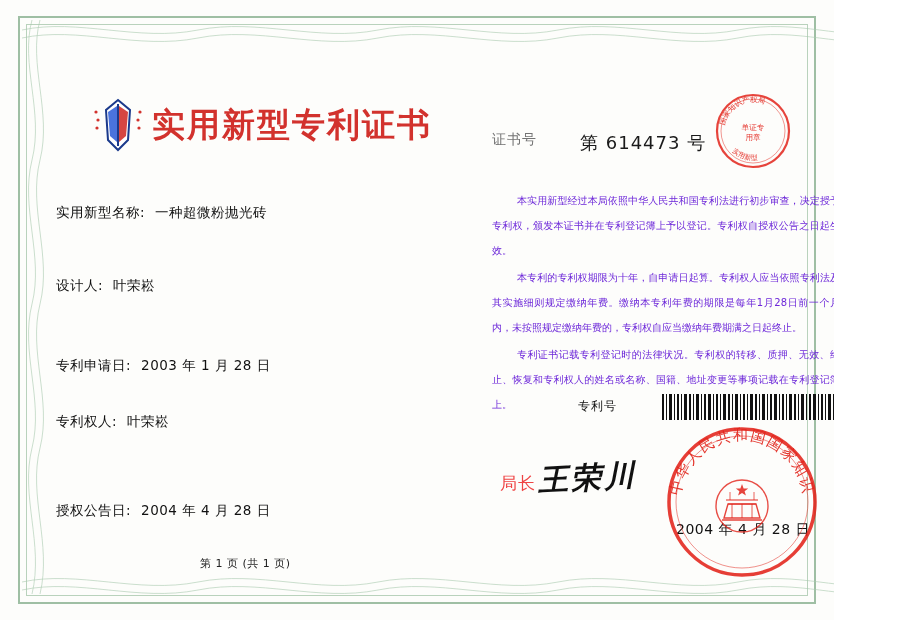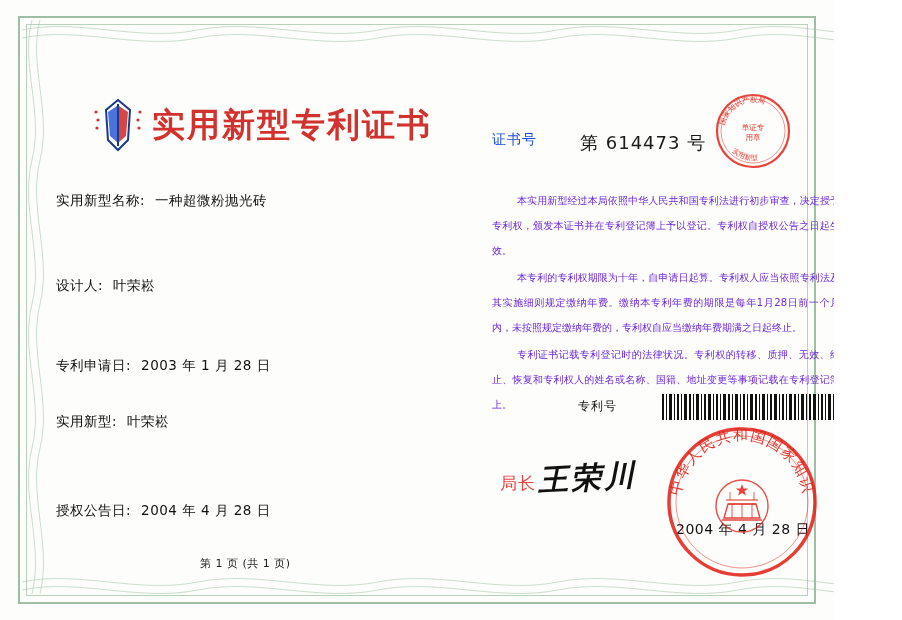--- a/index.html
+++ b/index.html
@@ -69,21 +69,21 @@
     color: #d2322d;
     font-family: "DejaVu Sans", "Liberation Sans", sans-serif;
     white-space: nowrap;
   }
 
   .cert-no-label {
     position: absolute;
     left: 492px;
     top: 131px;
     font-size: 14px;
-    color: #1d4ed8;
+    color: #737373;
     letter-spacing: 1px;
   }
   .cert-no-value {
     position: absolute;
     left: 580px;
     top: 131px;
     font-size: 18px;
     color: #1a1a1a;
     letter-spacing: 1px;
     white-space: nowrap;
@@ -94,21 +94,21 @@
     position: absolute;
     left: 56px;
     font-size: 13.5px;
     color: #111;
     white-space: nowrap;
     letter-spacing: 0.5px;
   }
   .field .lbl { }
   .field .val { margin-left: 10px; }
 
-  .f1 { top: 192px; }
+  .f1 { top: 204px; }
   .f2 { top: 243px; margin-top: 34px; }
   .f3 { top: 292px; }
   .f4 { top: 357px; }
   .f5 { top: 413px; }
   .f6 { top: 470px; margin-top: 32px; }
 
   
   .para-block {
     position: absolute;
     left: 492px;
@@ -244,21 +244,21 @@
     <div class="field f1">
       <span class="lbl">实用新型名称:</span><span class="val">一种超微粉抛光砖</span>
     </div>
     <div class="field f2">
       <span class="lbl">设计人:</span><span class="val">叶荣崧</span>
     </div>
     <div class="field f4">
       <span class="lbl">专利申请日:</span><span class="val">2003 年 1 月 28 日</span>
     </div>
     <div class="field f5">
-      <span class="lbl">实用新型:</span><span class="val">叶荣崧</span>
+      <span class="lbl">专利权人:</span><span class="val">叶荣崧</span>
     </div>
     <div class="field f6">
       <span class="lbl">授权公告日:</span><span class="val">2004 年 4 月 28 日</span>
     </div>
 
     <div class="para-block">
       <p class="para">本实用新型经过本局依照中华人民共和国专利法进行初步审查，决定授予专利权，颁发本证书并在专利登记簿上予以登记。专利权自授权公告之日起生效。</p>
       <p class="para">本专利的专利权期限为十年，自申请日起算。专利权人应当依照专利法及其实施细则规定缴纳年费。缴纳本专利年费的期限是每年1月28日前一个月内，未按照规定缴纳年费的，专利权自应当缴纳年费期满之日起终止。</p>
       <p class="para">专利证书记载专利登记时的法律状况。专利权的转移、质押、无效、终止、恢复和专利权人的姓名或名称、国籍、地址变更等事项记载在专利登记簿上。</p>
     </div>

